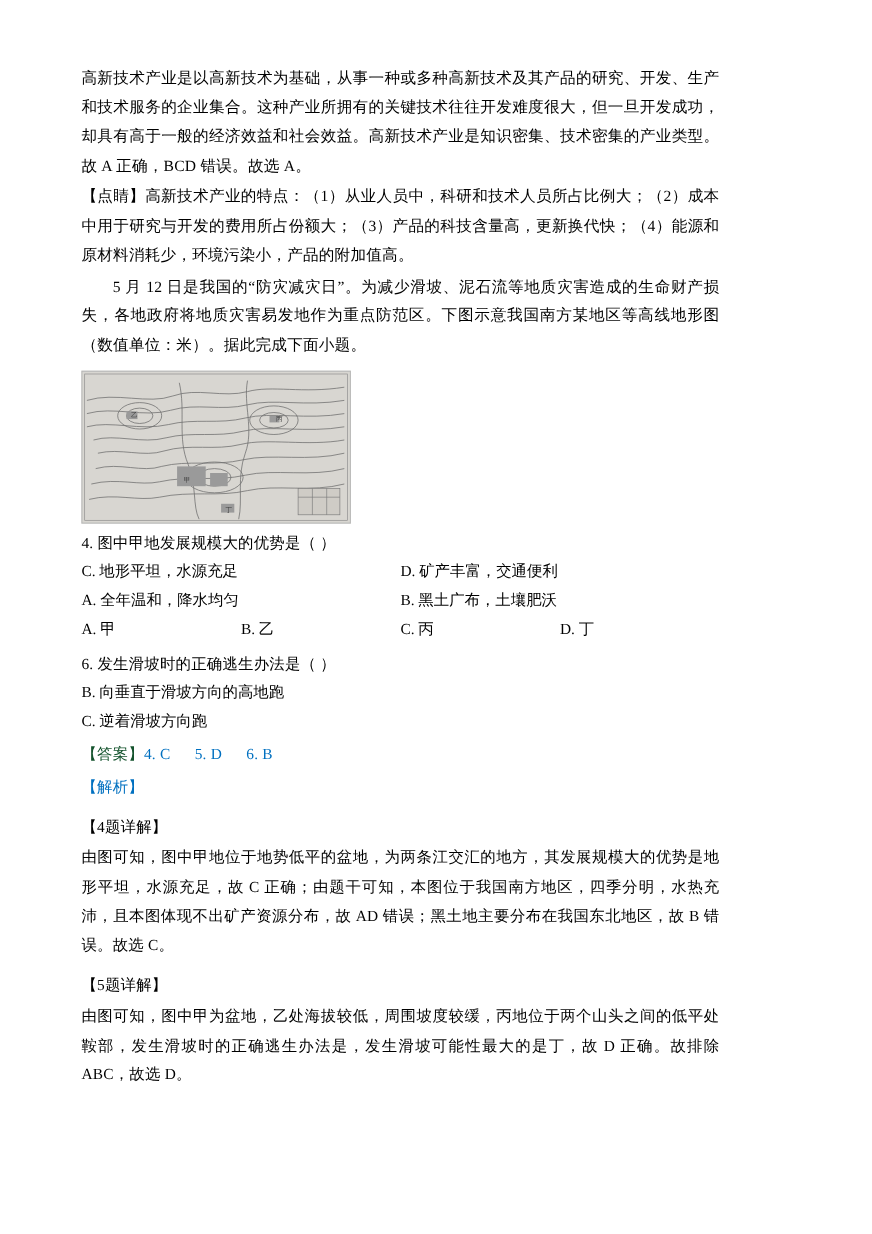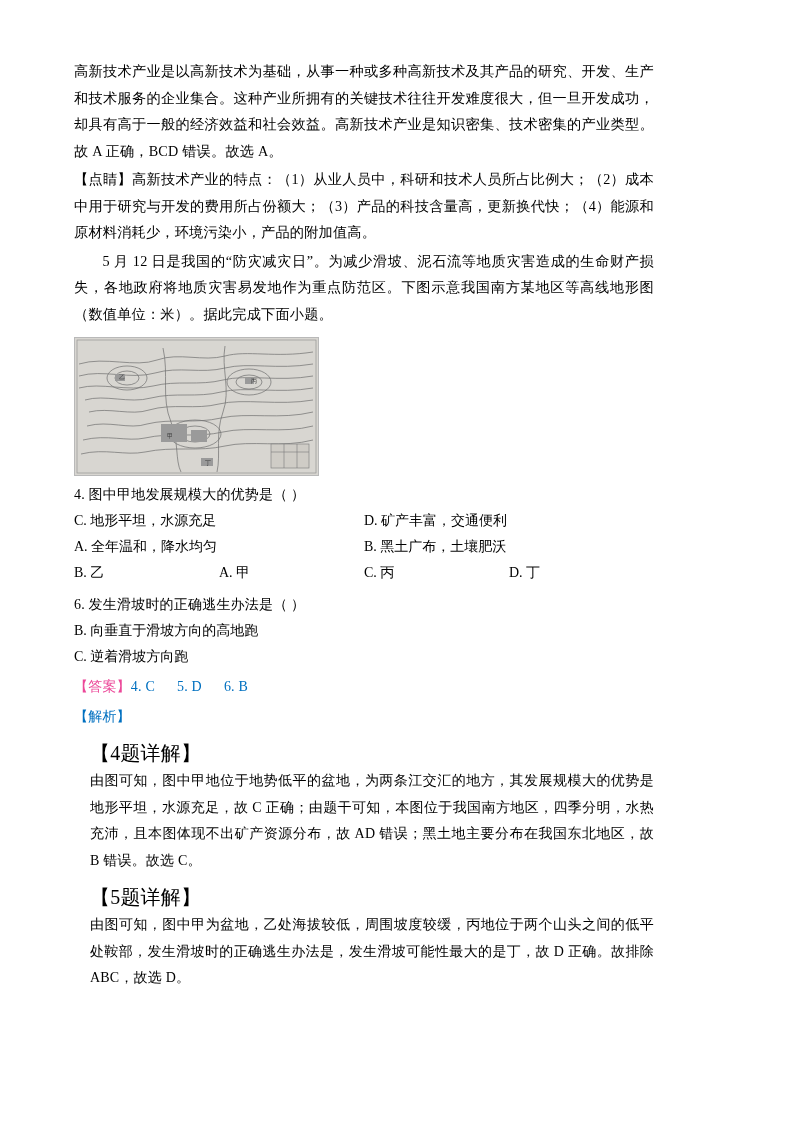--- a/index.html
+++ b/index.html
@@ -34,21 +34,21 @@
   .indent2 {
     text-indent: 2em;
   }
   .answer-line, .analysis-line {
     color: #0070c0;
     font-size: 14px;
     line-height: 26px;
     margin: 4px 0 0 0;
   }
   .answer-line .tag, .analysis-line .tag {
-    color: #ec4899;
+    color: #14532d;
   }
   .answer-line .a-item {
     display: inline-block;
     margin-right: 22px;
   }
   .qtitle {
     font-size: 14px;
     line-height: 26px;
     margin: 6px 0 0 0;
   }
@@ -57,29 +57,29 @@
     font-size: 14px;
     line-height: 26px;
     margin: 0;
   }
   .opt-row .opt {
     box-sizing: border-box;
   }
   .opt-2col .opt { width: 50%; }
   .opt-4col .opt { width: 25%; }
   .detail-head {
-    font-size: 20px;
+    font-size: 14px;
     line-height: 26px;
-    margin: 10px 0 0 16px;
+    margin: 10px 0 0 0;
     font-weight: normal;
   }
   .detail-body {
     font-size: 14px;
     line-height: 26.5px;
-    margin: 2px 0 0 16px;
+    margin: 2px 0 0 0;
     text-align: justify;
     text-justify: inter-ideograph;
   }
   .fig-wrap {
     margin: 10px 0 6px 0;
   }
   .contour-fig {
     width: 243px;
     height: 137px;
     border: 1px solid #b9b9b9;
@@ -152,22 +152,22 @@
   <div class="opt-row opt-2col">
     <div class="opt">C. 地形平坦，水源充足</div>
     <div class="opt">D. 矿产丰富，交通便利</div>
   </div>
   <div class="opt-row opt-2col">
     <div class="opt">A. 全年温和，降水均匀</div>
     <div class="opt">B. 黑土广布，土壤肥沃</div>
   </div>
 
   <div class="opt-row opt-4col">
+    <div class="opt">A. 甲</div>
     <div class="opt">B. 乙</div>
-    <div class="opt">A. 甲</div>
     <div class="opt">C. 丙</div>
     <div class="opt">D. 丁</div>
   </div>
 
   <p class="qtitle">6. 发生滑坡时的正确逃生办法是（      ）</p>
   <div class="opt-row opt-2col">
     <div class="opt">B. 向垂直于滑坡方向的高地跑</div>
   </div>
   <div class="opt-row opt-2col">
     <div class="opt">C. 逆着滑坡方向跑</div>

